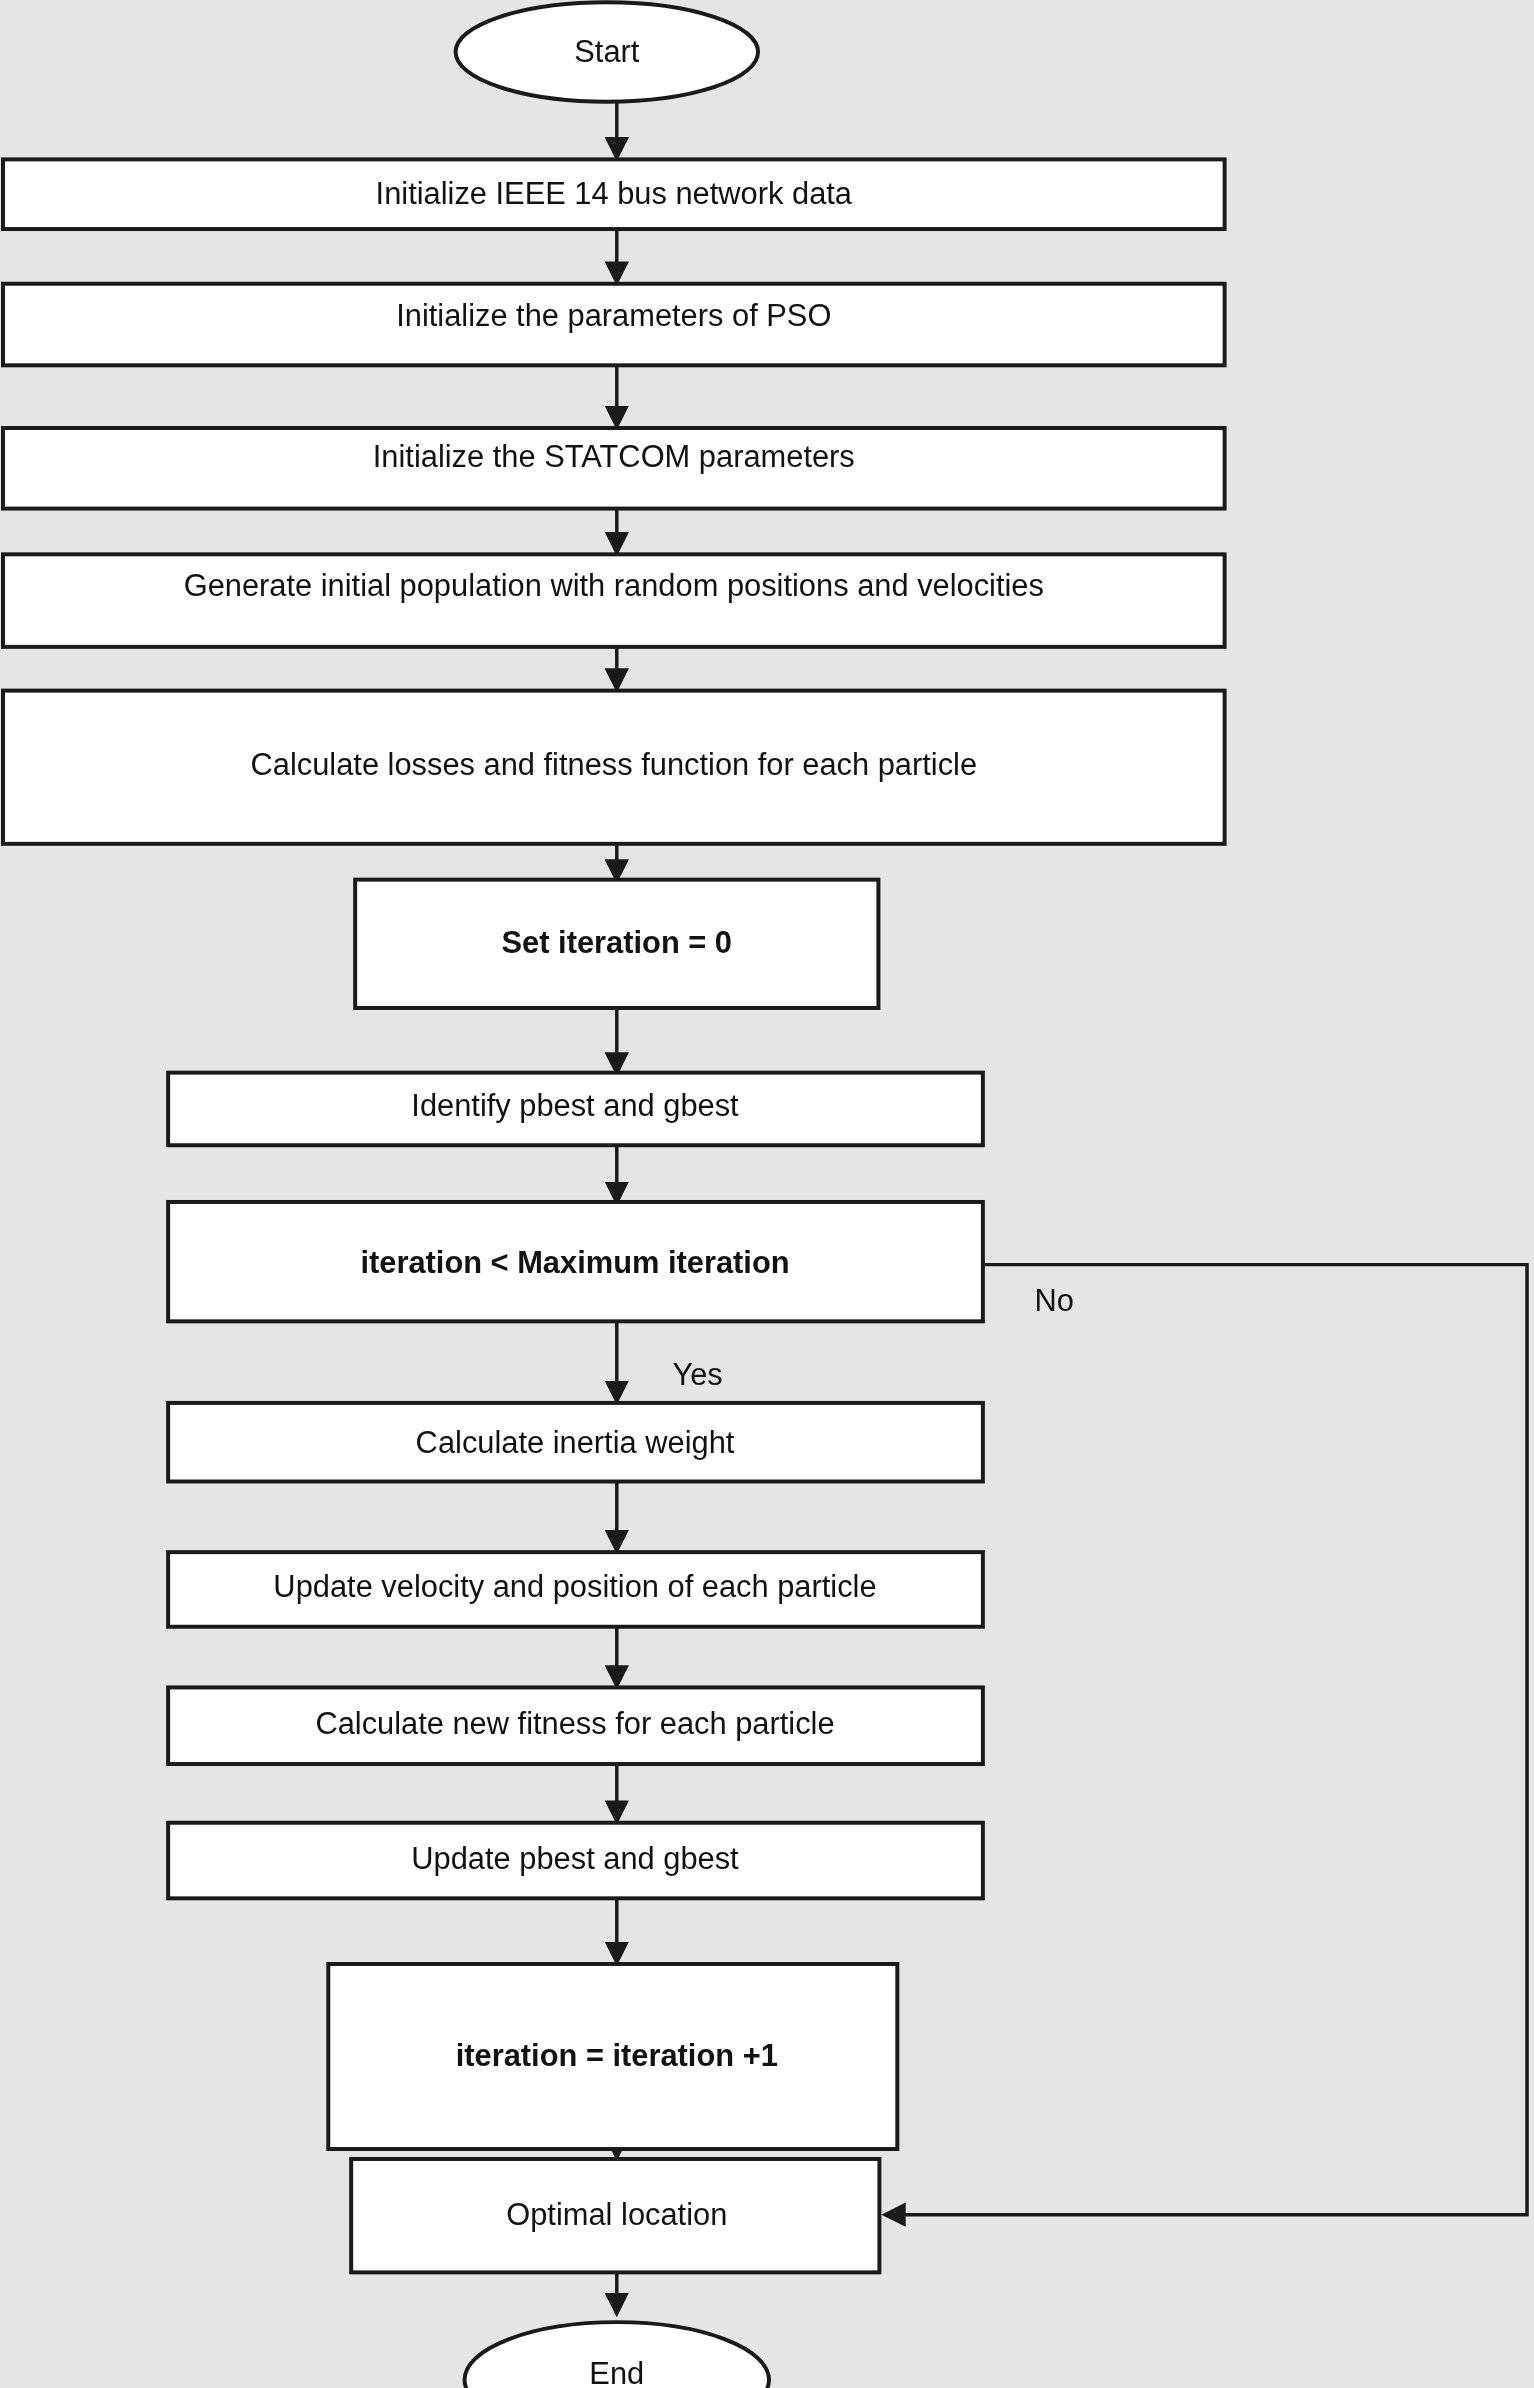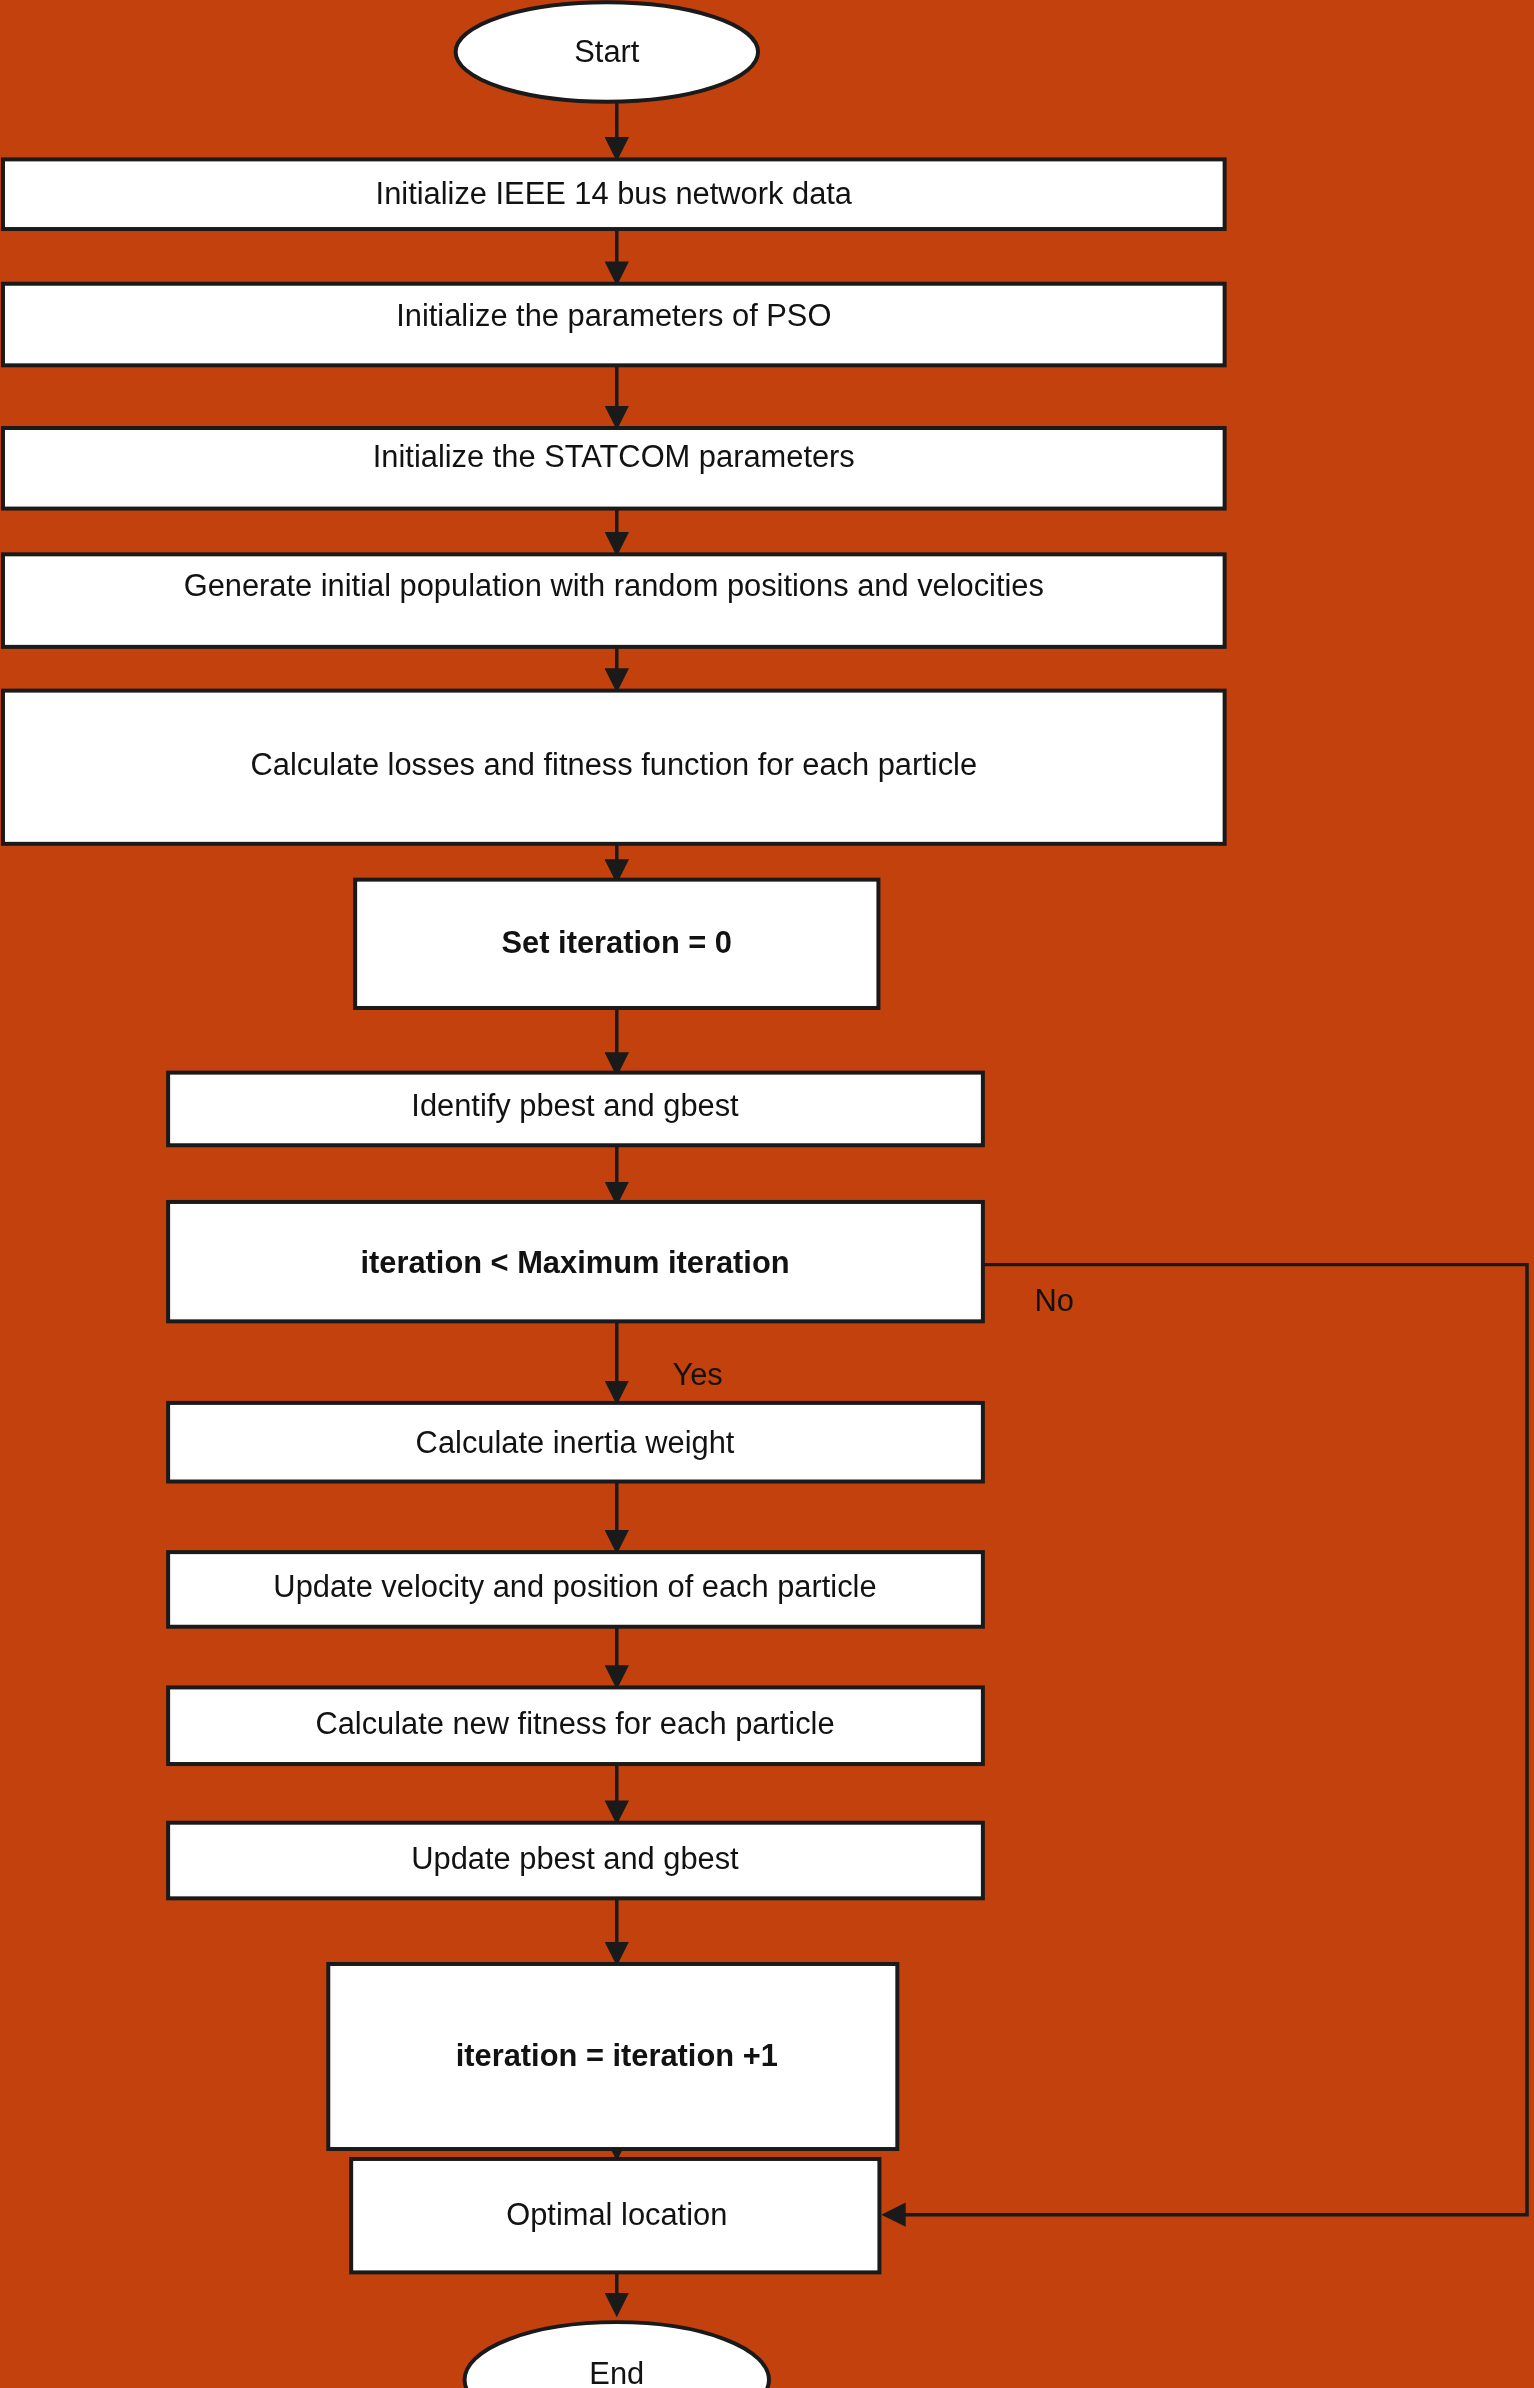--- a/index.html
+++ b/index.html
@@ -1,17 +1,17 @@
 <!DOCTYPE html>
 <html><head>
 <meta charset="utf-8">
 <style>
   html,body{margin:0;padding:0;background:#ffffff;}
   body{width:1534px;height:2388px;font-family:"Liberation Sans",sans-serif;overflow:hidden;}
-  #chart-root{position:relative;width:1534px;height:2388px;background:#c2410c;}
+  #chart-root{position:relative;width:1534px;height:2388px;background:#e5e5e5;}
   svg.flow{display:block;width:1534px;height:2388px;}
   .node-box{fill:#ffffff;stroke:#1a1a1a;stroke-width:4;}
   .node-ellipse{fill:#ffffff;stroke:#1a1a1a;stroke-width:4;}
   .edge{stroke:#1a1a1a;stroke-width:3.5;fill:none;}
   .node-label{font-family:"Liberation Sans",sans-serif;font-size:31px;fill:#121212;text-anchor:middle;dominant-baseline:middle;}
   .node-label.bold{font-weight:bold;}
   .edge-label{font-family:"Liberation Sans",sans-serif;font-size:31px;fill:#121212;text-anchor:start;dominant-baseline:middle;}
 </style>
 </head>
 <body>

